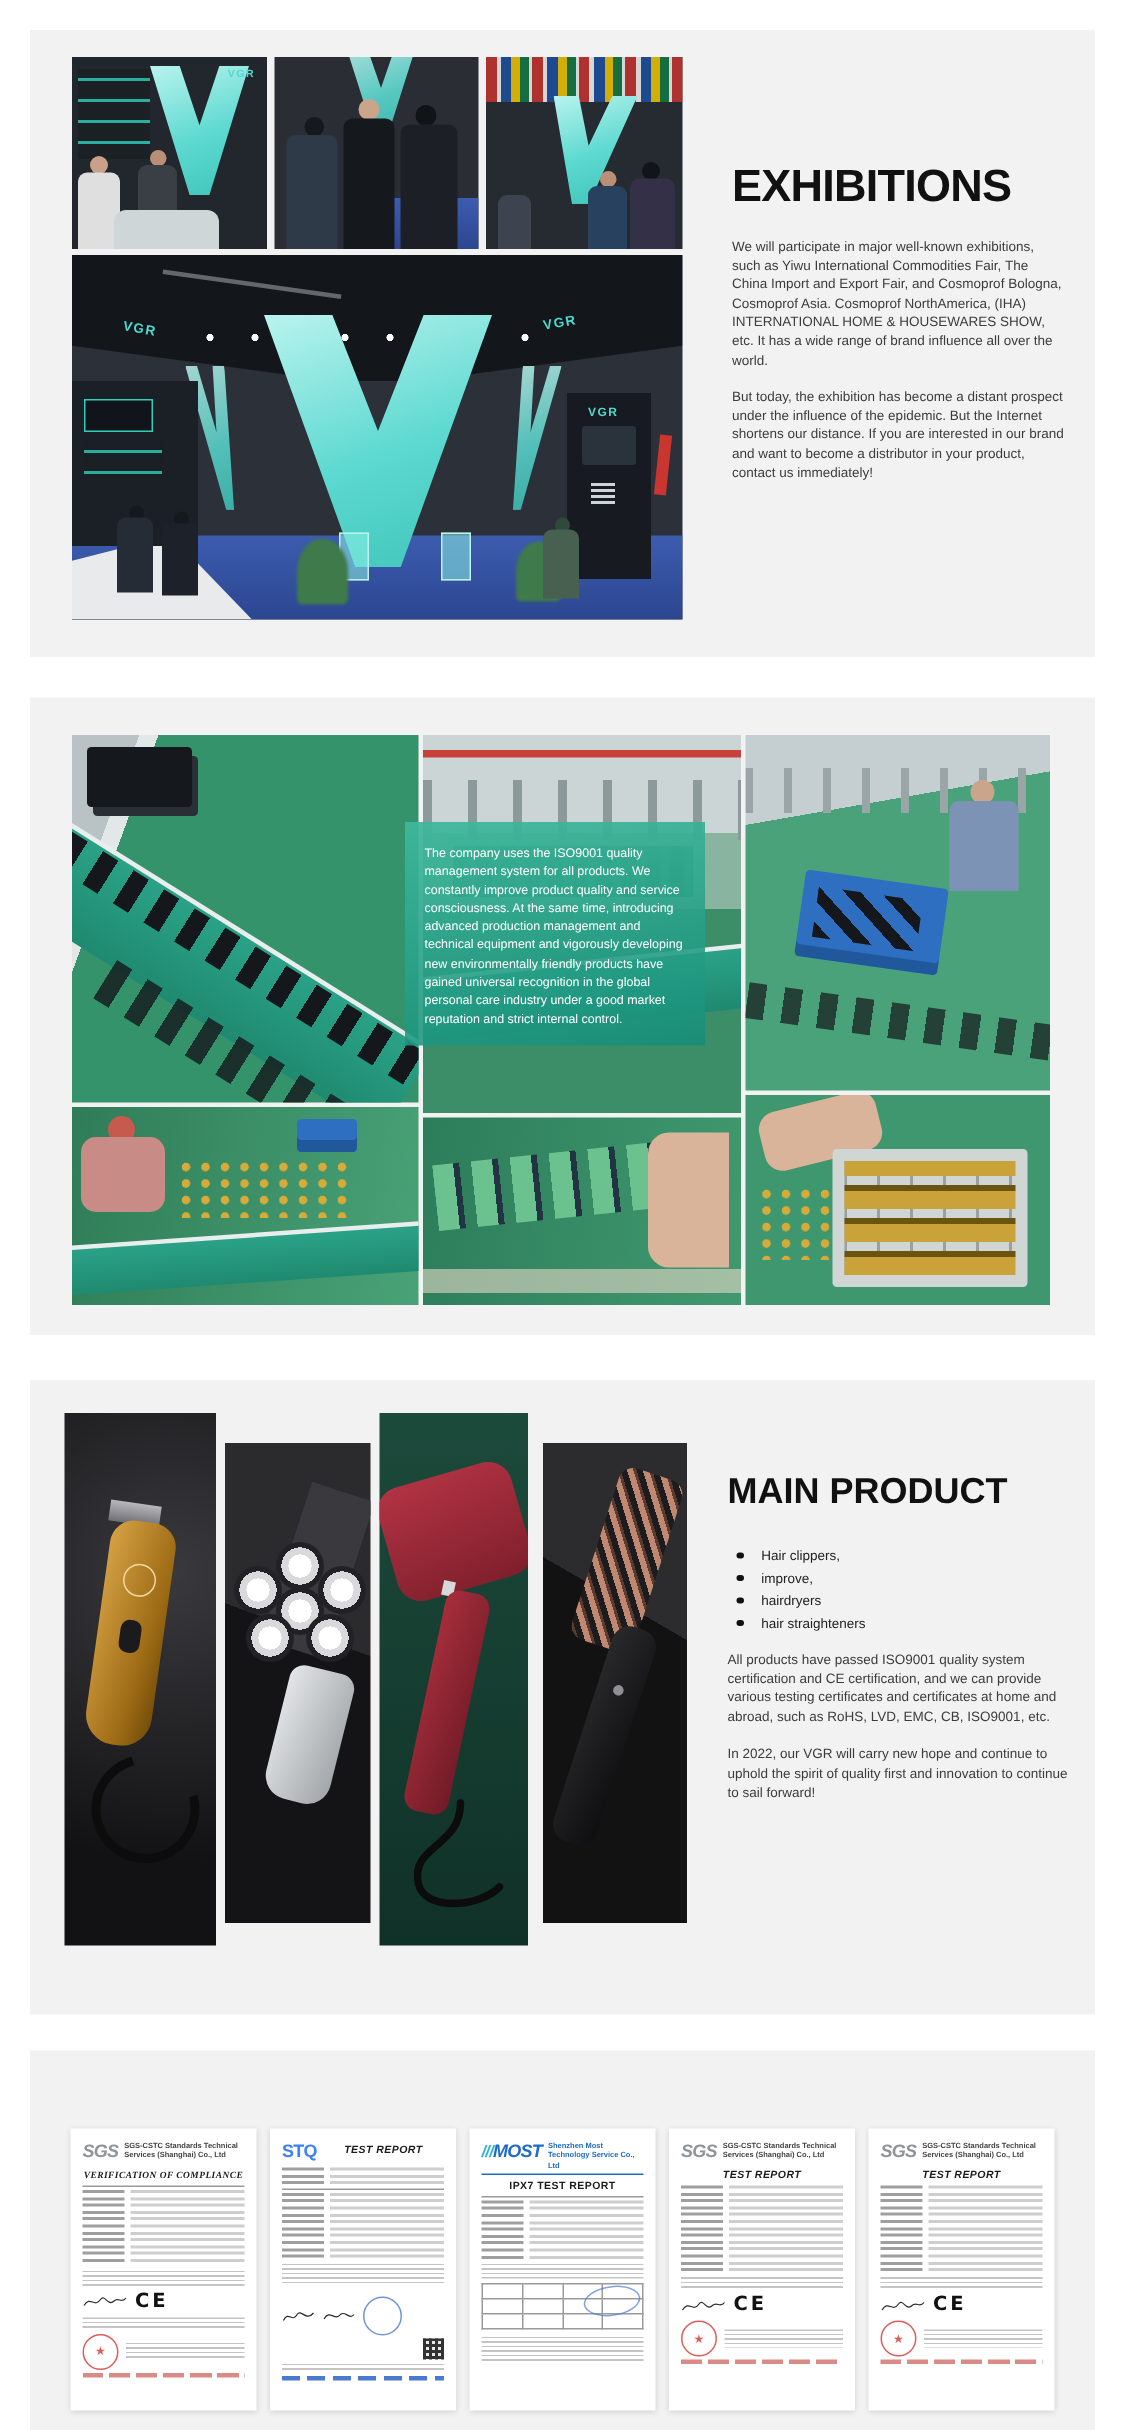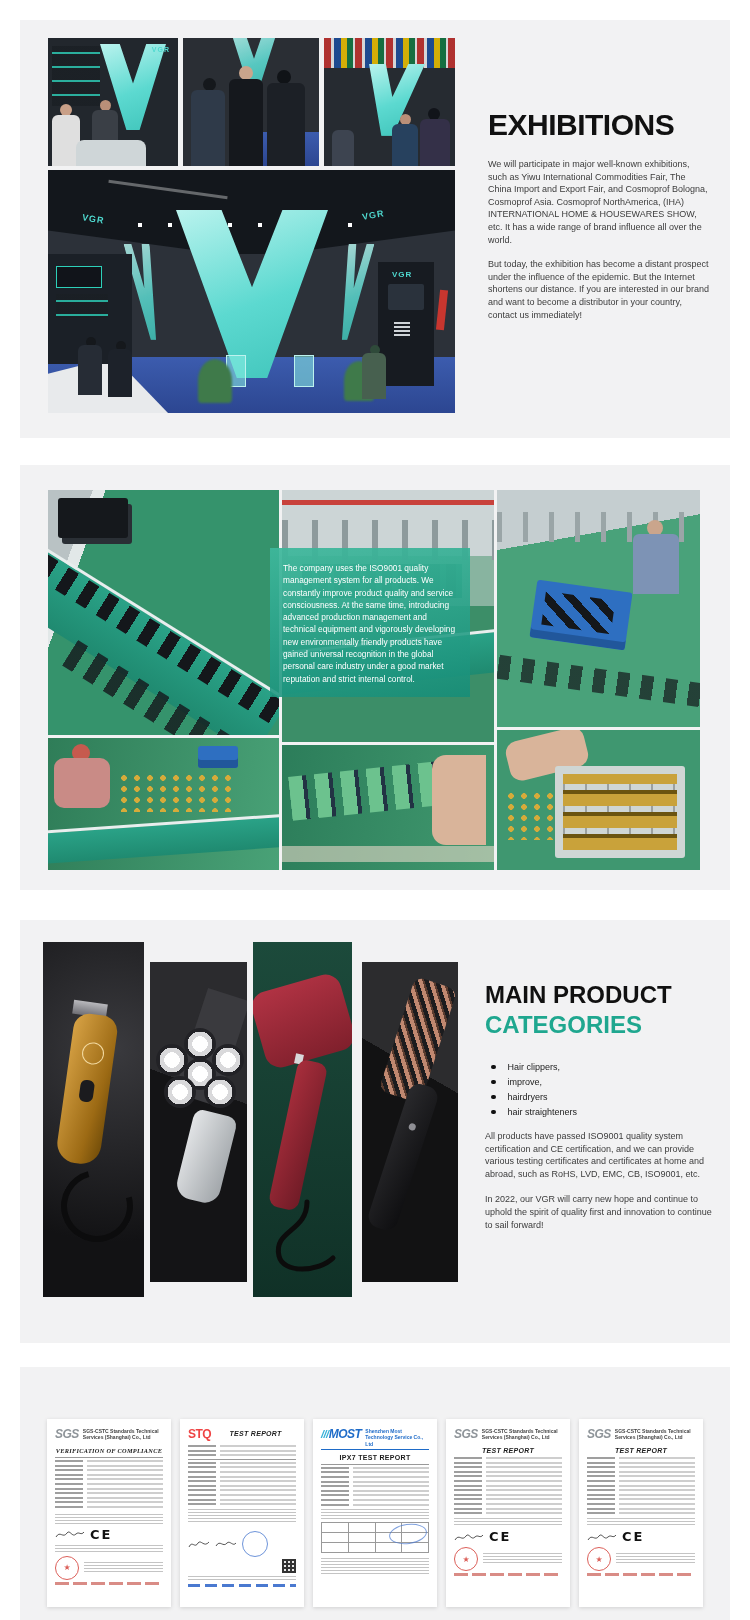--- a/index.html
+++ b/index.html
@@ -52,21 +52,21 @@
   .bullets li{display:flex;align-items:center;font-size:9px;color:#222;margin:0 0 5px 0;}
   .dot{width:4.5px;height:4.5px;border-radius:50%;background:#111;margin:0 12px 0 6px;flex:none;}
   .prod-p{font-size:9px;line-height:12.6px;color:#3c3c3c;margin:13px 0 0 0;}
 
   
   .cert-title-main{font-size:27px;font-weight:bold;color:#111;text-align:center;margin:12px 0 0 0;}
   .cert{position:absolute;top:52px;width:124px;height:188px;background:#fff;box-shadow:0 1px 4px rgba(0,0,0,.14);
     box-sizing:border-box;padding:9px 8px;overflow:hidden;}
   .cert-head{display:flex;gap:4px;align-items:flex-start;min-height:15px;}
   .cert-logo{font-weight:bold;font-size:12px;color:#8e9499;letter-spacing:-.5px;line-height:1;font-style:italic;}
-  .cert-logo.stq{color:#ef4444;font-style:normal;}
+  .cert-logo.stq{color:#3b82f6;font-style:normal;}
   .cert-logo.most{color:#1e6bc8;}
   .slashes{color:#35b0d8;font-style:italic;font-weight:bold;font-size:11px;}
   .cert-header-text{font-size:5px;line-height:1.25;color:#444;font-weight:bold;flex:1;}
   .cert-doc-title{text-align:center;font-size:7px;font-weight:bold;font-style:italic;color:#1c1c1c;margin:4px 0 3px 0;letter-spacing:.3px;}
   .cert-doc-title.serif{font-family:"Liberation Serif",serif;font-size:6.3px;}
   .rule{height:1px;background:#999;margin:2px 0;}
   .kv{margin-top:2px;}
   .kv-row{display:flex;gap:4px;margin-bottom:2.6px;align-items:center;}
   .kv-row .k{width:26%;height:2px;background:#9f9f9f;}
   .kv-row .v{flex:1;height:2px;background:#cecece;}
@@ -150,21 +150,21 @@
     <div class="head" style="left:68px;bottom:62px;width:10px;height:10px;"></div>
     <div class="person" style="left:60px;bottom:16px;width:24px;height:48px;background:#1d222a;"></div>
     <div class="head" style="left:322px;bottom:58px;width:10px;height:10px;background:#2f4a3a;"></div>
     <div class="person" style="left:314px;bottom:14px;width:24px;height:46px;background:#47604f;"></div>
     <div class="abs" style="left:390px;top:120px;width:8px;height:40px;background:#c8362f;transform:rotate(6deg);"></div>
   </div>
 
   <div class="exh-text">
     <h1 class="h-title">EXHIBITIONS</h1>
     <p class="body-p">We will participate in major well-known exhibitions, such as Yiwu International Commodities Fair, The China Import and Export Fair, and Cosmoprof Bologna, Cosmoprof Asia. Cosmoprof NorthAmerica, (IHA) INTERNATIONAL HOME &amp; HOUSEWARES SHOW, etc. It has a wide range of brand influence all over the world.</p>
-    <p class="body-p">But today, the exhibition has become a distant prospect under the influence of the epidemic. But the Internet shortens our distance. If you are interested in our brand and want to become a distributor in your country, contact us immediately!</p>
+    <p class="body-p">But today, the exhibition has become a distant prospect under the influence of the epidemic. But the Internet shortens our distance. If you are interested in our brand and want to become a distributor in your product, contact us immediately!</p>
   </div>
 </section>
 
 <section class="card" id="card-assembly">
   <div class="factory">
 
     <div class="tile" style="left:0;top:0;width:231px;height:245px;background:linear-gradient(110deg,#b9c2c4 0 14%,#e2e8e8 14% 18%,#35936c 18% 100%);">
       <div class="belt" style="left:-30px;top:40px;width:320px;height:64px;transform:rotate(32deg);transform-origin:left top;"></div>
       <div class="items-strip" style="left:-20px;top:52px;width:310px;height:26px;transform:rotate(32deg);transform-origin:left top;"></div>
       <div class="abs" style="left:10px;top:8px;width:70px;height:40px;background:#15181c;border-radius:3px;box-shadow:4px 6px 0 #2a2f35;"></div>
@@ -251,21 +251,20 @@
 
   <div class="strip" style="left:342px;top:42px;width:96px;height:320px;background:linear-gradient(210deg,#2c2c2e 0 35%,#121213 35%);">
     <div class="abs" style="left:34px;top:18px;width:44px;height:120px;background:repeating-linear-gradient(55deg,#c08870 0 4px,#5a3b2e 4px 6px,#1c1c1e 6px 10px);border-radius:10px;transform:rotate(18deg);"></div>
     <div class="abs" style="left:26px;top:120px;width:30px;height:150px;background:linear-gradient(100deg,#2a2a2d,#0e0e10);border-radius:12px;transform:rotate(18deg);">
       <div class="abs" style="left:11px;top:40px;width:7px;height:7px;border-radius:50%;background:#8f8f94;"></div>
     </div>
   </div>
 
   <div class="prod-text">
     <h2 class="p-title">MAIN PRODUCT</h2>
-    <h2 class="p-title teal">CATEGORIES</h2>
     <ul class="bullets">
       <li>
           <span class="dot"></span>
           <span>Hair clippers,</span>
         </li>
       <li>
           <span class="dot"></span>
           <span>improve,</span>
         </li>
       <li>

